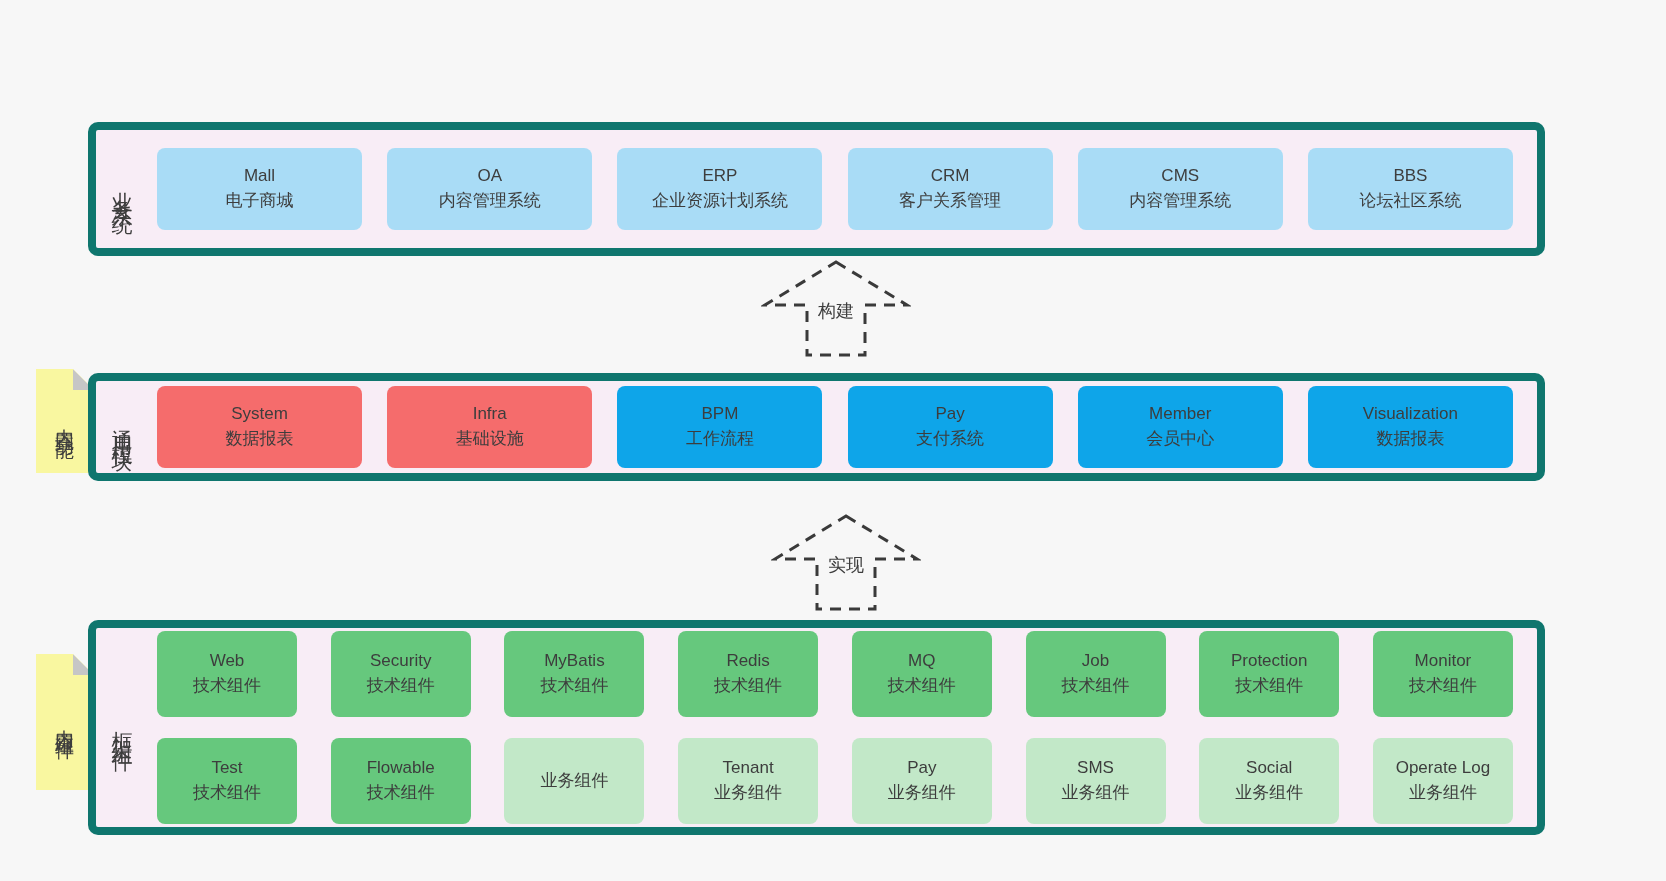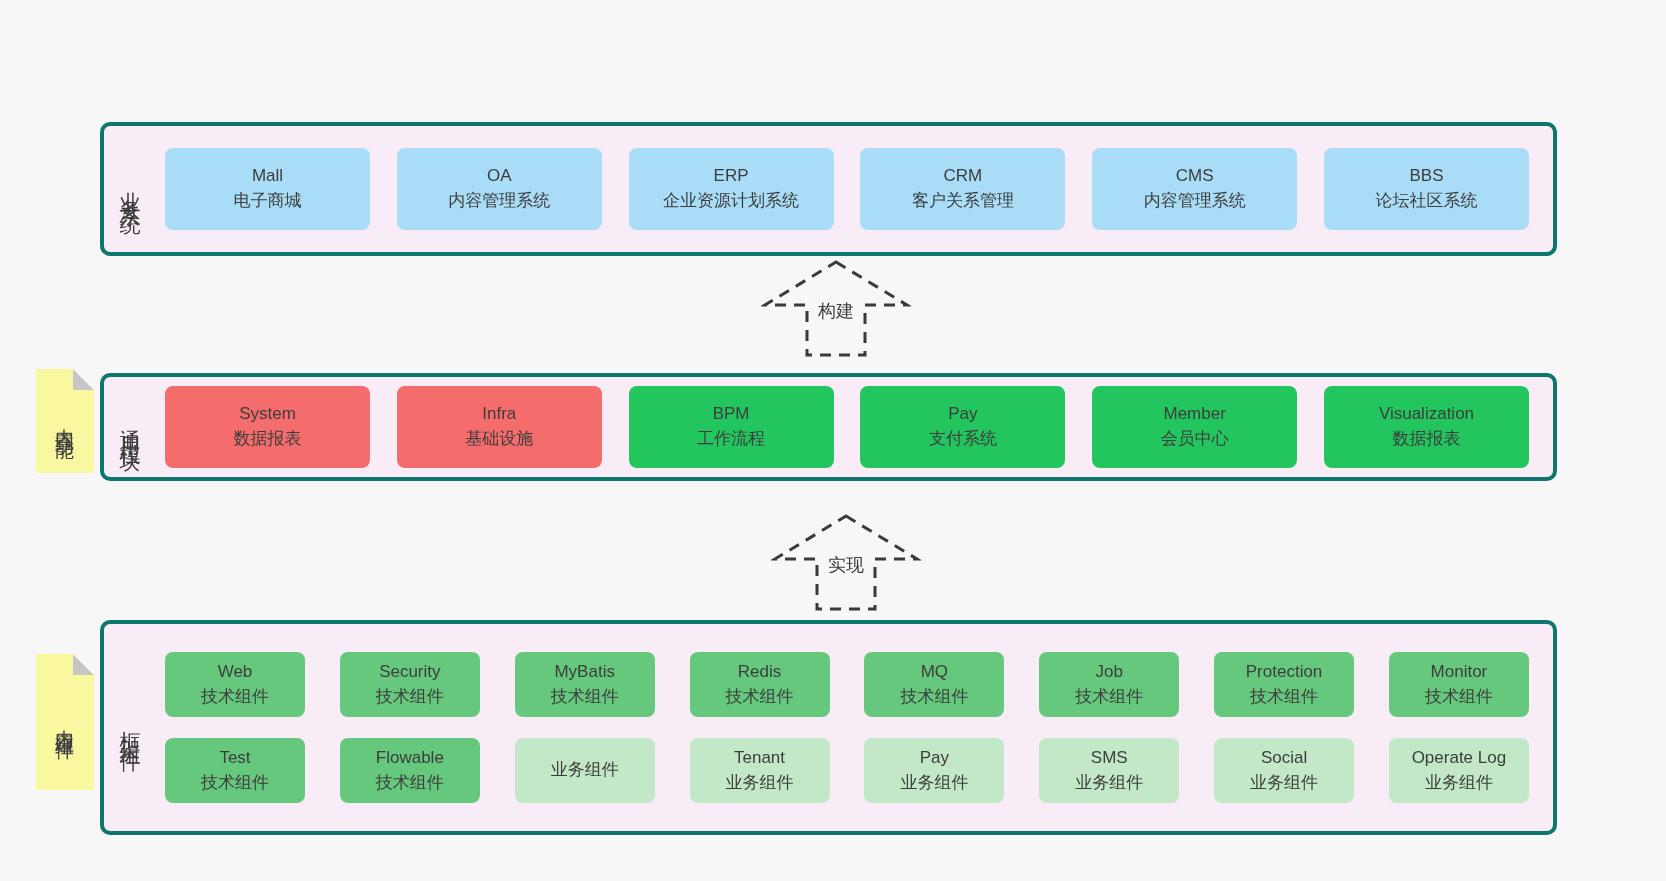--- a/index.html
+++ b/index.html
@@ -6,22 +6,22 @@
   * { box-sizing:border-box; }
   .canvas {
     position:relative; width:1666px; height:881px;
     background:#f7f7f7; overflow:hidden;
     font-family:"Liberation Sans","DejaVu Sans",sans-serif;
     color:#3d3d3d;
   }
   
   .band {
     position:absolute; left:88px; width:1457px;
-    background:#f8edf6; border:4px solid #0f766e; border-radius:10px;
-    display:flex; align-items:center; z-index:2;margin-left:12px;
+    background:#f8edf6; border:8px solid #0f766e; border-radius:10px;
+    display:flex; align-items:center; z-index:2;
   }
   .band-business   { top:122px; height:134px; }
   .band-modules    { top:373px; height:108px; }
   .band-components { top:620px; height:215px; }
   .band-label {
     writing-mode:vertical-lr; text-orientation:upright;
     font-size:21px; letter-spacing:7px; line-height:1;
     margin:0 6px 0 16px; color:#3d3d3d; flex:0 0 auto;
   }
   .band-boxes {
@@ -29,24 +29,24 @@
     padding:0 24px 0 18px;
   }
   .band-cols { flex:1; display:flex; flex-direction:column; gap:21px; padding:0 24px 0 18px; }
   .band-cols .row { display:flex; justify-content:space-between; align-items:center; }
   
   .box {
     border-radius:8px; display:flex; flex-direction:column; justify-content:center;
     text-align:center; font-size:17px; line-height:1.45; padding:4px 6px;
   }
   .box-wide { width:205px; height:82px; }
-  .box-sm   { width:140px; height:65px; }
+  .box-sm   { width:140px; height:86px; }
   .blue       { background:#a9dcf6; }
   .red        { background:#f56c6c; }
-  .pink       { background:#22c55e; }
+  .pink       { background:#0ea5e9; }
   .green      { background:#66c87d; }
   .lightgreen { background:#c2e8c8; }
   
   .sticky {
     position:absolute; left:36px; width:58px; background:#f9f7a0; z-index:1;
     display:flex; align-items:center; justify-content:center;
     clip-path:polygon(0 0, calc(100% - 21px) 0, 100% 21px, 100% 100%, 0 100%);
   }
   .sticky-modules    { top:369px; height:104px; }
   .sticky-components { top:654px; height:136px; }

